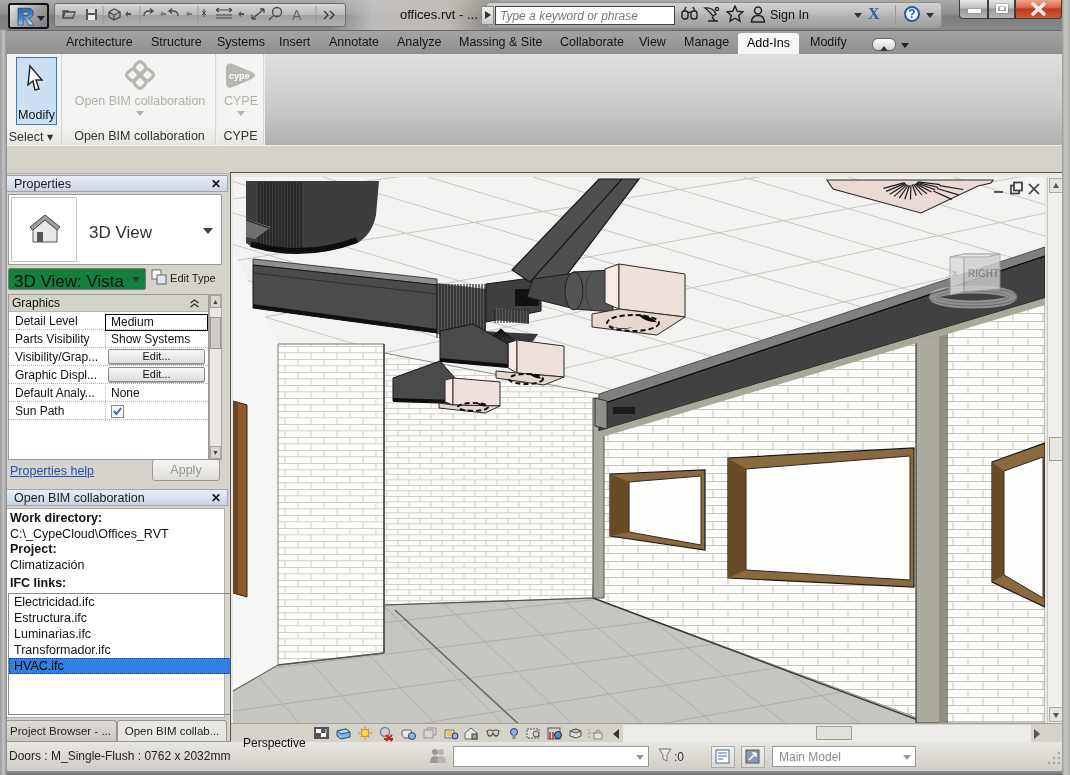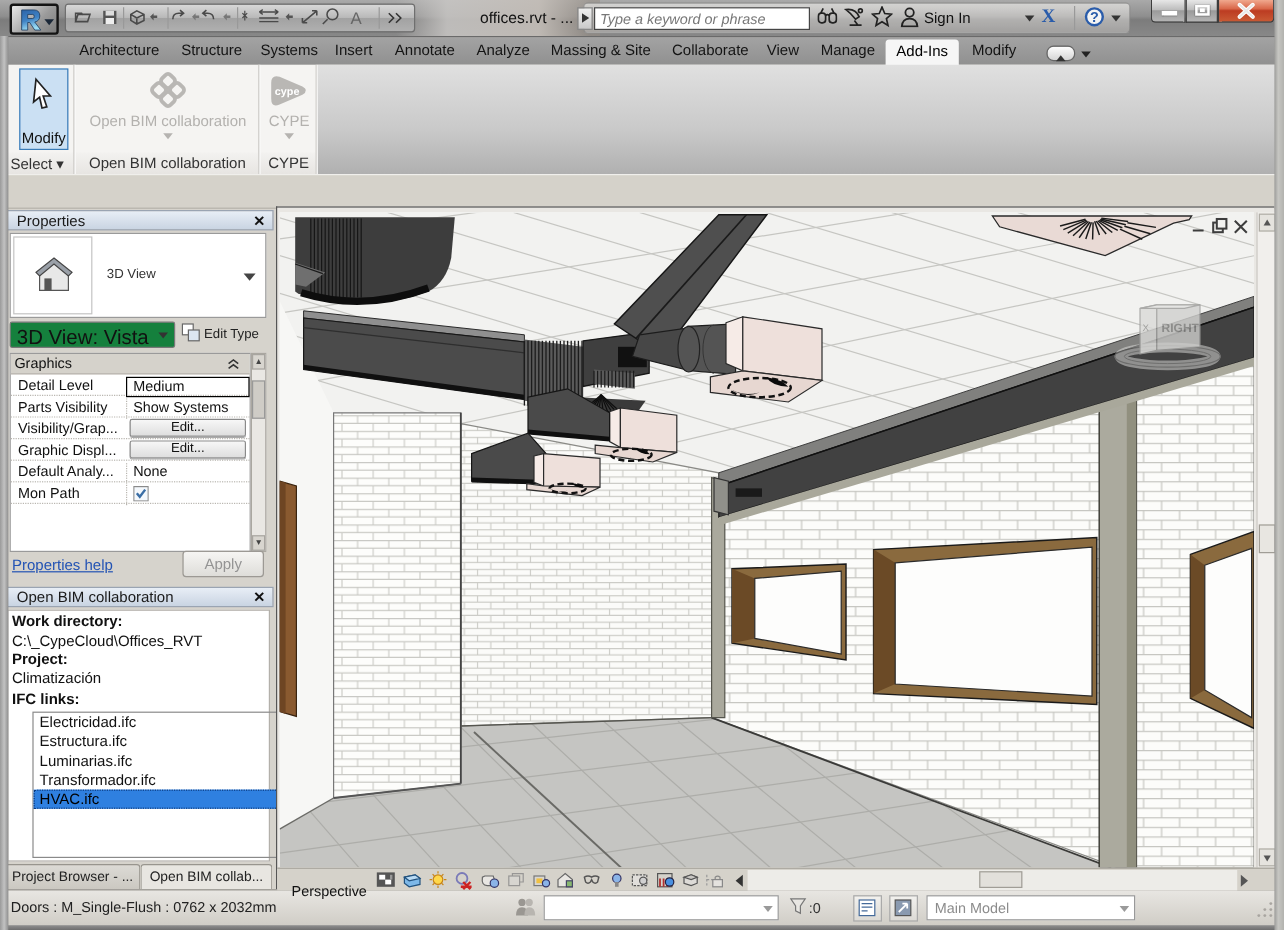--- a/index.html
+++ b/index.html
@@ -57,21 +57,21 @@
 #cypetext { position:absolute; left:218px; top:40px; width:46px; text-align:center; font-size:12.5px; }
 #cypedd { position:absolute; left:237px; top:57px; width:0; height:0; border:4px solid transparent; border-top:5px solid #b5b3b0; }
 
 #optionsbar { position:absolute; left:0; top:145px; width:1070px; height:29px; background:#d5d2ca; border-top:1px solid #f0efec; border-bottom:1px solid #b5b2aa; }
 
 #propheader { position:absolute; left:3px; top:175px; width:225px; height:17px;
   background:linear-gradient(#e8eef6,#c9d4e2); border:1px solid #9aa4b2; font-size:12.5px; color:#1a1a1a; padding:1px 0 0 10px; }
 #propheader .x { position:absolute; right:6px; top:1px; color:#111; font-weight:bold; font-size:12px; }
 #typesel { position:absolute; left:8px; top:194px; width:214px; height:71px; background:#fff; border:1px solid #9a9a9a; }
 #typesel .iconbox { position:absolute; left:2px; top:2px; width:66px; height:65px; border:1px solid #c4c4c4; }
-#typesel .t { position:absolute; left:80px; top:28px; font-size:11px; color:#333; }
+#typesel .t { position:absolute; left:80px; top:28px; font-size:17px; color:#333; }
 #typesel .dd { position:absolute; right:8px; top:33px; width:0; height:0; border:5px solid transparent; border-top:6px solid #444; }
 #typecombo { position:absolute; left:8px; top:268px; width:138px; height:22px; background:#15803d; border:1px solid #777; border-radius:2px; font-size:17px; color:#111; padding:3px 0 0 5px; }
 #typecombo .dd { position:absolute; right:5px; top:8px; width:0; height:0; border:4px solid transparent; border-top:5px solid #333; }
 #edittype { position:absolute; left:151px; top:269px; width:75px; height:20px; font-size:11px; color:#222; }
 
 #grid { position:absolute; left:8px; top:294px; width:201px; height:166px; background:#fff; border:1px solid #9a9a9a; font-size:12px; color:#111; }
 .ghdr { position:relative; height:17px; background:#d5d2cb; border-bottom:1px solid #b8b5ae; padding:1px 0 0 3px; }
 .ghdr .chev { position:absolute; right:8px; top:4px; width:11px; height:9px; }
 .ghdr .chev svg { display:block; }
 .grow { position:relative; height:18px; border-bottom:1px dotted #b9b6b0; }
@@ -83,33 +83,33 @@
 #gthumb { position:absolute; left:0px; top:22px; width:11px; height:32px; background:#cfccc6; border:1px solid #999; }
 #prophelp { position:absolute; left:10px; top:464px; font-size:12.5px; color:#2353b4; text-decoration:underline; }
 #applybtn { position:absolute; left:152px; top:459px; width:68px; height:22px; background:linear-gradient(#f6f5f3,#deddd9); border:1px solid #9c9994; border-radius:3px; text-align:center; font-size:12.5px; color:#949494; padding-top:3px; }
 
 #bimheader { position:absolute; left:3px; top:489px; width:225px; height:17px;
   background:linear-gradient(#e8eef6,#c9d4e2); border:1px solid #9aa4b2; font-size:12.5px; color:#1a1a1a; padding:1px 0 0 10px; }
 #bimheader .x { position:absolute; right:6px; top:1px; color:#111; font-weight:bold; font-size:12px; }
 #bimbody { position:absolute; left:6px; top:508px; width:219px; height:210px; background:#fff; border:1px solid #b3b0aa; font-size:12.5px; color:#111; }
 #bimbody .b { font-weight:bold; }
 #bimbody div.line { padding:0 0 0 3px; height:15.5px; }
-#ifclist { position:absolute; left:20px; top:84px; width:238px; height:122px; border:1px solid #8a8a8a; }
+#ifclist { position:absolute; left:1px; top:84px; width:238px; height:122px; border:1px solid #8a8a8a; }
 #ifclist div { height:16px; padding:1px 0 0 5px; font-size:12.5px; }
 #ifclist .sel { background:#2f80e0; color:#000; outline:1px dotted #0a3a80; outline-offset:-1px; }
 
 .btab { position:absolute; top:720px; height:21px; border:1px solid #98958e; border-bottom:none; border-radius:3px 3px 0 0; font-size:11.5px; color:#222; text-align:center; padding-top:4px; background:linear-gradient(#dcdad5,#cbc8c1); }
 #btab1 { left:4px; width:113px; }
 #btab2 { left:117px; width:110px; background:#e8e6e1; }
 
 #statusbar { position:absolute; left:0; top:741px; width:1070px; height:30px; background:linear-gradient(#e8e6e2,#d0cdc6); border-top:1px solid #979590; font-size:12px; color:#222; }
 #statusbar .msg { position:absolute; left:9px; top:7px; }
 #wscombo { position:absolute; left:453px; top:4px; width:196px; height:21px; background:#fff; border:1px solid #999; }
 #wscombo .dd, #mmcombo .dd { position:absolute; right:4px; top:8px; width:0; height:0; border:4px solid transparent; border-top:5px solid #9a9a9a; }
-#mmcombo { position:absolute; left:772px; top:4px; width:174px; height:21px; background:#fff; border:1px solid #999; color:#8c8c8c; padding:3px 0 0 6px; }
+#mmcombo { position:absolute; left:772px; top:4px; width:144px; height:21px; background:#fff; border:1px solid #999; color:#8c8c8c; padding:3px 0 0 6px; }
 #bottomedge { position:absolute; left:0; top:771px; width:1070px; height:4px; background:linear-gradient(#8f8f8f,#6e6e6e); }
 
 #vpframe { position:absolute; left:230px; top:172px; width:832px; height:569px; background:#e9e7e3; border-left:1px solid #555; border-top:1px solid #555; }
 #scene { position:absolute; left:2px; top:4px; width:812px; height:546px; background:#f7f7f5; }
 #vscroll { position:absolute; left:816px; top:4px; width:16px; height:546px; background:#f1efec; border-left:1px solid #c9c6c0; }
 .varrow { position:absolute; left:1px; width:14px; height:15px; background:#e5e3de; border:1px solid #b0ada6; }
 .varrow i { position:absolute; left:3px; width:0; height:0; border:3.5px solid transparent; }
 .varrow i.up { top:4px; border-bottom:5px solid #555; border-top:none; }
 .varrow i.dn { top:5px; border-top:5px solid #555; border-bottom:none; }
 #vthumb { position:absolute; left:1px; top:260px; width:14px; height:24px; background:#e8e6e1; border:1px solid #a09d96; }
@@ -304,21 +304,21 @@
     </div>
   <div class="grow">
       <span class="k">Graphic Displ...</span>
       <span class="editbtn">Edit...</span>
     </div>
   <div class="grow">
       <span class="k">Default Analy...</span>
       <span class="v">None</span>
     </div>
   <div class="grow">
-      <span class="k">Mon Path</span>
+      <span class="k">Sun Path</span>
       <span class="v"><svg width="13" height="13" viewBox="0 0 13 13" style="margin-top:1px;">
           <rect x="0.5" y="0.5" width="12" height="12" fill="#f4f8fc" stroke="#8a8a8a"></rect>
           <path d="M3 6 L5.5 9 L10 3" fill="none" stroke="#3a6ea5" stroke-width="2"></path>
         </svg></span>
     </div>
   <div class="grow" style="border-bottom:none;"></div>
 </div>
 <div id="gridscroll">
   <div class="sbtn" style="top:0;">▲</div>
   <div id="gthumb"></div>

